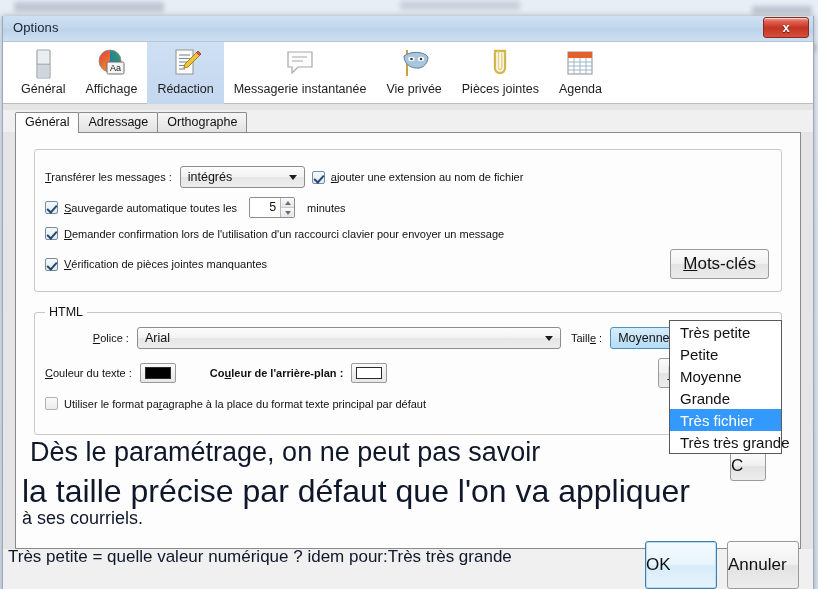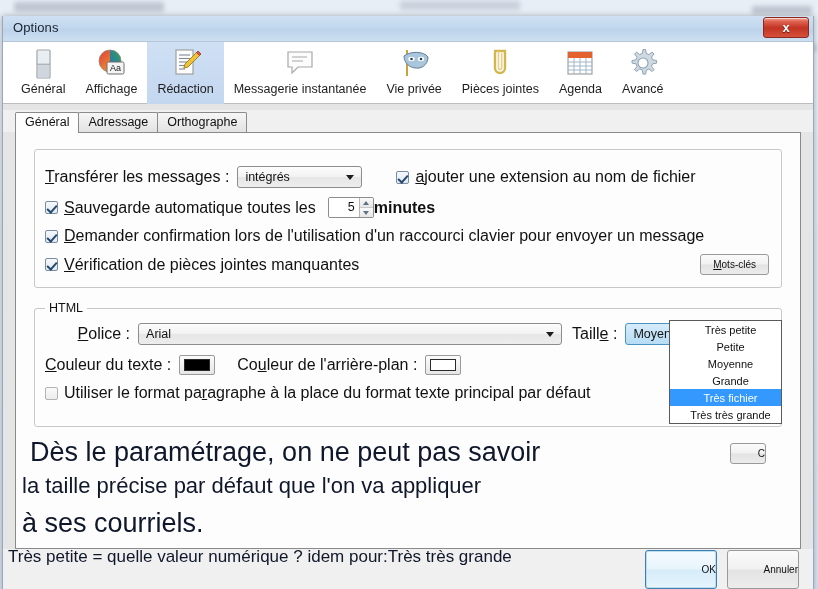--- a/index.html
+++ b/index.html
@@ -150,21 +150,21 @@
     margin: 6px 8px 0 8px;
     padding: 12px 10px 10px 10px;
   }
   .group > .legend {
     position: absolute; top: -8px; left: 10px;
     background: #fdfdfd; padding: 0 4px;
     font-size: 12.5px; color: #111;
   }
 
   .row { display: flex; align-items: center; margin-bottom: 9px; }
-  .lab { font-size: 16px; color: #111; white-space: nowrap; }
+  .lab { font-size: 11px; color: #111; white-space: nowrap; }
   .u { text-decoration: underline; }
 
   
   .cb {
     width: 13px; height: 13px; flex: 0 0 13px;
     border: 1px solid #7a8ca0;
     background: linear-gradient(180deg,#f4f8fb,#dfe9f2);
     border-radius: 2px;
     margin-right: 6px;
     position: relative;
@@ -232,25 +232,25 @@
   .tri-dn {
     width:0;height:0;border-left:3px solid transparent;border-right:3px solid transparent;
     border-top:4px solid #5f7285;
   }
 
   
   .btn {
     border: 1px solid #9a9a9a;
     border-radius: 3px;
     background: linear-gradient(180deg,#fbfbfb 0%, #f1f1f1 48%, #e3e3e3 52%, #ececec 100%);
-    font-size: 10px; color: #111;
+    font-size: 17px; color: #111;
     padding: 4px 12px;
     cursor: pointer;
     white-space: nowrap;
-    text-align: right;
+    text-align: left;
   }
   .btn.default {
     border: 1px solid #3c7fb1;
     box-shadow: 0 0 0 1px #bcdcf0 inset;
     background: linear-gradient(180deg,#f5fbff 0%, #e8f4fc 48%, #d6ecf9 52%, #e6f4fd 100%);
   }
 
   
   .swatch-btn {
     border: 1px solid #9a9a9a; border-radius: 2px;
@@ -264,40 +264,40 @@
   
   #size-dropdown {
     position: absolute;
     left: 666px; top: 304px;
     width: 113px;
     background: #ffffff;
     border: 1px solid #5a5a5a;
     z-index: 60;
   }
   #size-dropdown .opt {
-    font-size: 11px; color: #111;
+    font-size: 15px; color: #111;
     padding: 2.5px 0 2.5px 10px;
-    cursor: pointer; white-space: nowrap; text-align: center;
+    cursor: pointer; white-space: nowrap;
   }
   #size-dropdown .opt.hl {
     background: #3399ff; color: #ffffff;
   }
 
   
   .anno {
     position: absolute;
     color: #0f172a;
     font-family: "Liberation Sans", sans-serif;
     white-space: nowrap;
     z-index: 80;
     pointer-events: none;
   }
   #anno1 { left: 30px; top: 437px; font-size: 27px; }
-  #anno2 { left: 22px; top: 473px; font-size: 22px; }
-  #anno3 { left: 22px; top: 508px; font-size: 27px; }
+  #anno2 { left: 22px; top: 473px; font-size: 32px; }
+  #anno3 { left: 22px; top: 508px; font-size: 18px; }
   #anno4 { left: 8px;  top: 547px; font-size: 17px; }
 
   
   #dialog-buttons {
     position: absolute; right: 14px; bottom: 12px;
     display: flex; gap: 10px; z-index: 70;
   }
   #dialog-buttons .btn { width: 72px; padding: 13px 0; }
 
   #bottom-strip {
@@ -428,31 +428,20 @@
             <line x1="5" y1="23" x2="29" y2="23"></line>
             <line x1="11" y1="11" x2="11" y2="27"></line>
             <line x1="17" y1="11" x2="17" y2="27"></line>
             <line x1="23" y1="11" x2="23" y2="27"></line>
           </g>
         </svg>
       </span>
       <span class="lbl">Agenda</span>
     </div>
 
-    <div class="tool">
-      <span class="ico">
-        <svg width="34" height="34" viewBox="0 0 34 34">
-          <g fill="#cfd9e2" stroke="#8fa2b3" stroke-width="1">
-            <path d="M17 2.5 l2.6 0 0.7 4.0 2.6 1.1 3.2-2.5 1.9 1.9 -2.5 3.2 1.1 2.6 4.0 0.7 0 2.6 -4.0 0.7 -1.1 2.6 2.5 3.2 -1.9 1.9 -3.2-2.5 -2.6 1.1 -0.7 4.0 -2.6 0 -0.7-4.0 -2.6-1.1 -3.2 2.5 -1.9-1.9 2.5-3.2 -1.1-2.6 -4.0-0.7 0-2.6 4.0-0.7 1.1-2.6 -2.5-3.2 1.9-1.9 3.2 2.5 2.6-1.1 Z"></path>
-          </g>
-          <circle cx="17" cy="16" r="5" fill="#fdfdfd" stroke="#8fa2b3" stroke-width="1.1"></circle>
-        </svg>
-      </span>
-      <span class="lbl">Avancé</span>
-    </div>
   </div>
 
   <div id="tabs">
     <div class="tab active">
       <span>Général</span>
     </div>
     <div class="tab">
       <span>Adressage</span>
     </div>
     <div class="tab">
@@ -464,21 +453,21 @@
 
     <div class="group" style="padding-top:14px;">
       <div class="row" style="margin-top:2px;">
         <span class="lab">
           <span class="u">T</span>ransférer les messages :
         </span>
         <div class="combo" style="width:125px; margin-left:8px;">
           <span class="val">intégrés</span>
           <span class="arrow-dn"></span>
         </div>
-        <div style="display:flex;align-items:center;margin-left:34px;">
+        <div style="display:flex;align-items:center;margin-left:7px;">
           <div class="cb checked"></div>
           <span class="lab">
             <span class="u">a</span>jouter une extension au nom de fichier
           </span>
         </div>
       </div>
 
       <div class="row">
         <div class="cb checked"></div>
         <span class="lab">
@@ -488,21 +477,21 @@
           <div class="num">5</div>
           <div class="btns">
             <div>
                 <span class="tri-up"></span>
               </div>
             <div>
                 <span class="tri-dn"></span>
               </div>
           </div>
         </div>
-        <span class="lab" style="font-weight:bold;">minutes</span>
+        <span class="lab" style="margin-left:12px;">minutes</span>
       </div>
 
       <div class="row">
         <div class="cb checked"></div>
         <span class="lab">
           <span class="u">D</span>emander confirmation lors de l'utilisation d'un raccourci clavier pour envoyer un message
         </span>
       </div>
 
       <div class="row" style="margin-bottom:2px;">
@@ -531,21 +520,21 @@
           <span class="val">Moyenne</span>
           <span class="arrow-dn"></span>
         </div>
       </div>
 
       <div class="row">
         <span class="lab"><span class="u">C</span>ouleur du texte :</span>
         <div class="swatch-btn" style="margin-left:8px;">
           <span class="swatch" style="background:#000000;"></span>
         </div>
-        <span class="lab" style="margin-left:22px;">Co<span class="u">u</span>leur de l'arrière-plan :</span>
+        <span class="lab" style="margin-left:34px;font-weight:bold;">Co<span class="u">u</span>leur de l'arrière-plan :</span>
         <div class="swatch-btn" style="margin-left:8px;">
           <span class="swatch" style="background:#ffffff;"></span>
         </div>
         <div style="flex:1 1 auto;"></div>
         <div class="btn" style="margin-right:2px;padding:4px 8px;">
           <span><span class="u">R</span>estaurer le</span>
         </div>
       </div>
 
       <div class="row" style="margin-bottom:14px;">

